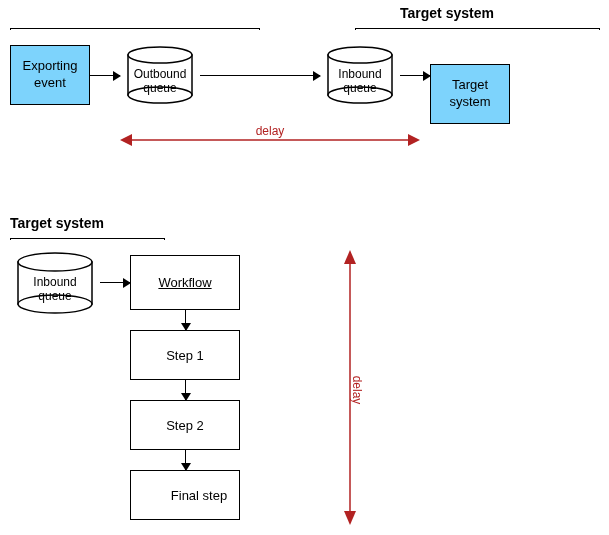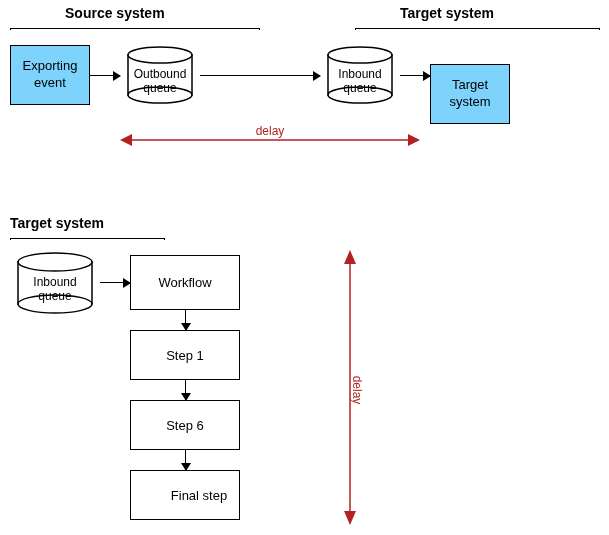--- a/index.html
+++ b/index.html
@@ -133,23 +133,20 @@
     }
   </style>
 </head>
 <body>
 
 <div class="diagram-container">
 
   <div class="top-diagram">
 
     <div class="top-source-bracket"></div>
-    <div style="position:absolute; top:5px; left:65px;">
-      <span class="section-label">Source system</span>
-    </div>
 
     <div class="top-target-bracket"></div>
     <div style="position:absolute; top:5px; left:400px;">
       <span class="section-label">Target system</span>
     </div>
 
     <div class="box-rect" style="left:10px; top:45px; width:80px; height:60px;">
       <span style="white-space:pre-line;">Exporting
 event</span>
     </div>
@@ -204,34 +201,34 @@
     <svg style="position:absolute; left:10px; top:35px;" width="90" height="65" viewBox="0 0 90 65">
       <rect x="8" y="12" width="74" height="42" fill="white" stroke="#000" stroke-width="1.5"></rect>
       <ellipse cx="45" cy="12" rx="37" ry="9" fill="white" stroke="#000" stroke-width="1.5"></ellipse>
       <ellipse cx="45" cy="54" rx="37" ry="9" fill="white" stroke="#000" stroke-width="1.5"></ellipse>
       <text x="45" y="36" text-anchor="middle" font-size="12" font-family="Arial">Inbound</text>
       <text x="45" y="50" text-anchor="middle" font-size="12" font-family="Arial">queue</text>
     </svg>
 
     <div class="arrow-right" style="left:100px; top:67px; width:30px;"></div>
 
-    <div class="workflow-box" style="left:130px; top:40px; width:110px; height:55px;">
+    <div class="workflow-box" style="left:130px; top:40px; width:110px; height:55px;text-decoration:underline;">
       <span>Workflow</span>
     </div>
 
     <div class="v-arrow-down" style="left:185px; top:95px; height:20px;"></div>
 
     <div class="workflow-box" style="left:130px; top:115px; width:110px; height:50px;">
       <span>Step 1</span>
     </div>
 
     <div class="v-arrow-down" style="left:185px; top:165px; height:20px;"></div>
 
     <div class="workflow-box" style="left:130px; top:185px; width:110px; height:50px;">
-      <span>Step 6</span>
+      <span>Step 2</span>
     </div>
 
     <div class="v-arrow-down" style="left:185px; top:235px; height:20px;"></div>
 
     <div class="workflow-box" style="left:130px; top:255px; width:110px; height:50px;padding-left:28px;">
       <span>Final step</span>
     </div>
 
     <svg style="position:absolute; left:330px; top:35px;" width="40" height="275" viewBox="0 0 40 275">
 

